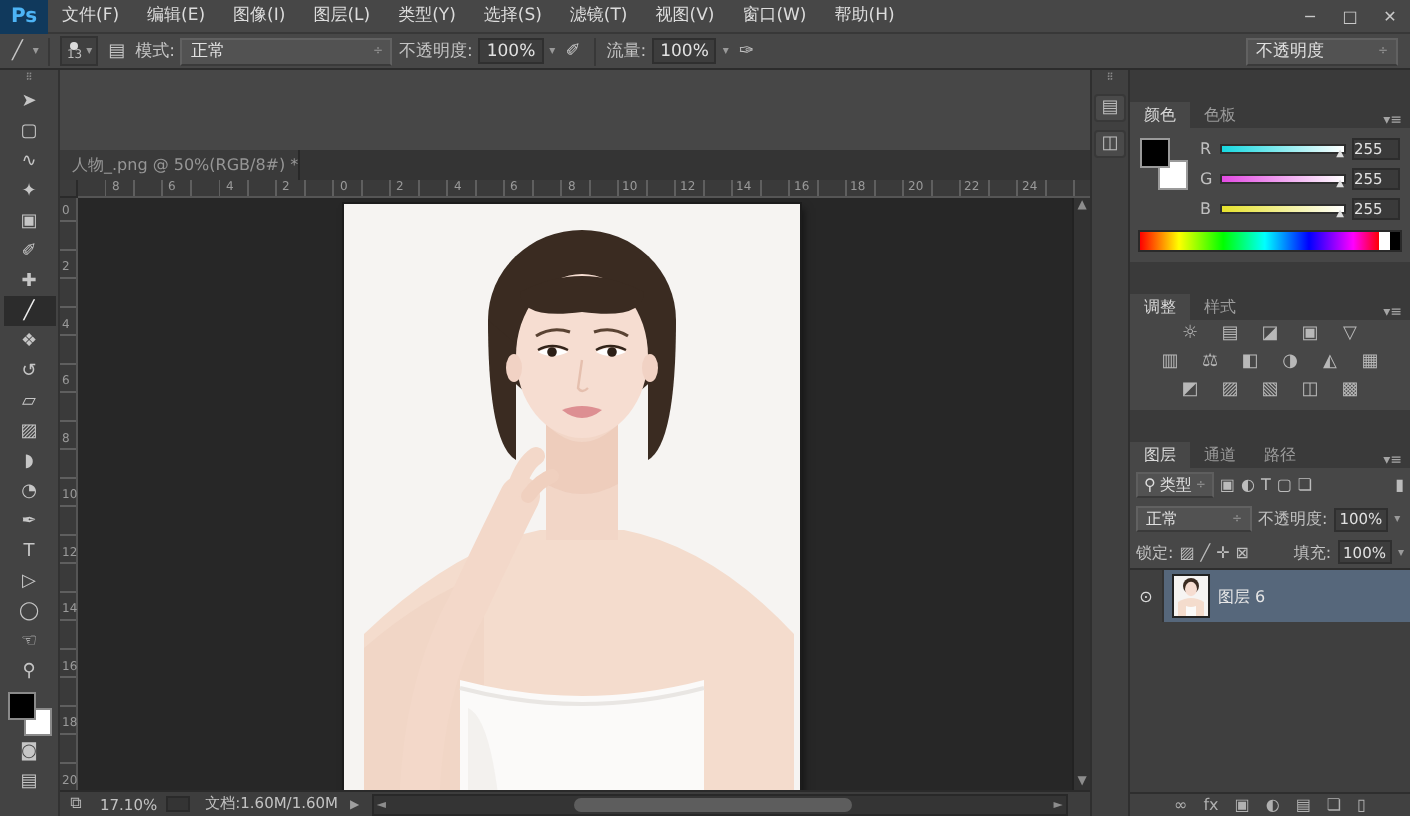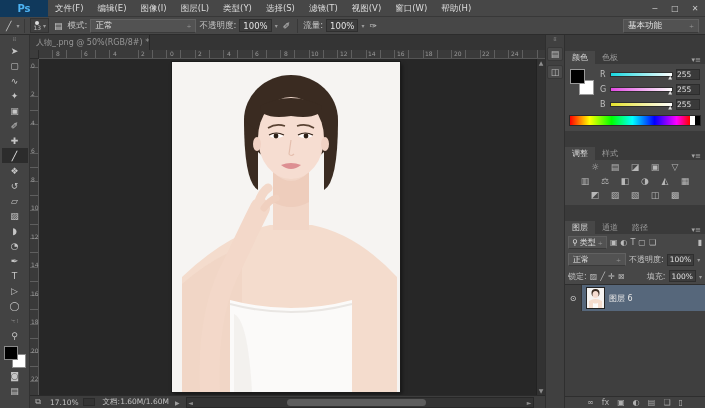--- a/index.html
+++ b/index.html
@@ -1,21 +1,21 @@
 <!DOCTYPE html>
 <html><head>
 <meta charset="utf-8">
 <style>
   * { margin:0; padding:0; box-sizing:border-box; font-family:"DejaVu Sans", sans-serif; }
   html,body { background:#1e1e1e; }
   #app { position:relative; width:705px; height:408px; background:#474747; overflow:hidden; color:#d6d6d6; font-size:9px; user-select:none; }
 
   
   .menubar { height:17px; display:flex; align-items:center; background:#474747; border-bottom:1px solid #383838; }
-  .pslogo { width:48px; height:17px; background:#10395c; color:#4db4f5; font-weight:bold; font-size:10px; display:flex; align-items:center; justify-content:center; }
+  .pslogo { width:24px; height:17px; background:#10395c; color:#4db4f5; font-weight:bold; font-size:10px; display:flex; align-items:center; justify-content:center; }
   .menu-item { padding:0 7px; font-size:8.5px; color:#dcdcdc; line-height:17px; white-space:nowrap; }
   .wincontrols { margin-left:auto; display:flex; }
   .winbtn { width:20px; text-align:center; font-size:8px; color:#c9c9c9; line-height:17px; }
 
   
   .optionsbar { height:18px; display:flex; align-items:center; background:#474747; border-bottom:1px solid #2c2c2c; padding-left:4px; gap:3px; font-size:8.5px; }
   .ob-sep { width:1px; height:14px; background:#383838; margin:0 2px; }
   .ob-icon { color:#c8c8c8; font-size:9px; padding:0 2px; }
   .ob-caret { color:#9a9a9a; font-size:6px; }
   .brush-preset { display:flex; align-items:center; gap:2px; padding:1px 2px; background:#404040; border:1px solid #333; height:15px; }
@@ -33,21 +33,21 @@
   
   .toolbar { width:30px; background:#434343; border-right:1px solid #323232; display:flex; flex-direction:column; align-items:center; }
   .tb-grip { font-size:6px; color:#8a8a8a; height:8px; line-height:8px; }
   .tool { width:26px; height:15px; display:flex; align-items:center; justify-content:center; color:#c6c6c6; font-size:9px; }
   .tool.selected { background:#2c2c2c; color:#f0f0f0; }
   .swatches { position:relative; width:22px; height:22px; margin-top:3px; }
   .sw-fg { position:absolute; left:0; top:0; width:14px; height:14px; background:#000; border:1px solid #8a8a8a; z-index:2; }
   .sw-bg { position:absolute; right:0; bottom:0; width:14px; height:14px; background:#fff; border:1px solid #8a8a8a; }
 
   
-  .doccol { flex:1; display:flex; flex-direction:column; background:#272727; min-width:0; }
+  .doccol { flex:1; display:flex; flex-direction:column; background:#272727; min-width:0;margin-top:40px; }
   .tabstrip { height:15px; display:flex; background:#343434; }
   .tab { display:flex; align-items:center; gap:4px; padding:0 6px; font-size:8px; white-space:nowrap; border-right:1px solid #282828; overflow:hidden; }
   .tab.inactive { background:#3a3a3a; color:#969696; max-width:120px; }
   .tab.active { background:#4d4d4d; color:#dadada; }
   .tab .close { font-size:8px; color:#9a9a9a; }
 
   .rulerrow { height:9px; display:flex; }
   .rulercorner { width:9px; background:#3c3c3c; border-right:1px solid #2a2a2a; border-bottom:1px solid #2a2a2a; }
   .hruler { position:relative; flex:1; background:#3a3a3a; border-bottom:1px solid #555;
     background-image:repeating-linear-gradient(90deg, transparent 0 13.25px, #5f5f5f 13.25px 14.25px); }
@@ -175,21 +175,21 @@
     <span class="ob-caret">▾</span>
     <span class="ob-icon">✐</span>
     <div class="ob-sep"></div>
     <span class="ob-label">流量:</span>
     <div class="ob-num">
       <span>100%</span>
     </div>
     <span class="ob-caret">▾</span>
     <span class="ob-icon">✑</span>
     <div class="ob-select workspace">
-      <span>基本功能</span>
+      <span>不透明度</span>
       <span class="ob-caret">÷</span>
     </div>
   </div>
 
   <div class="main">
 
     <div class="toolbar">
       <span class="tb-grip">᎒᎒</span>
       <div class="tool">➤</div>
       <div class="tool">▢</div>

